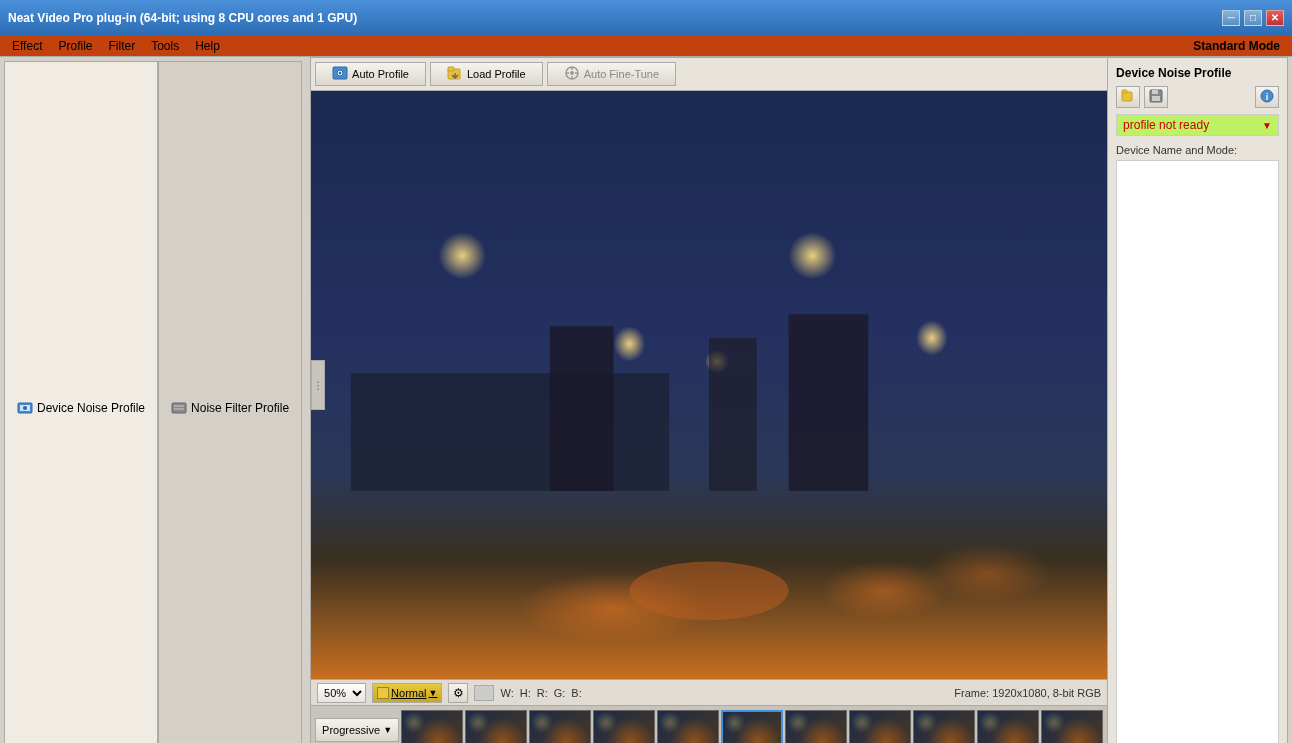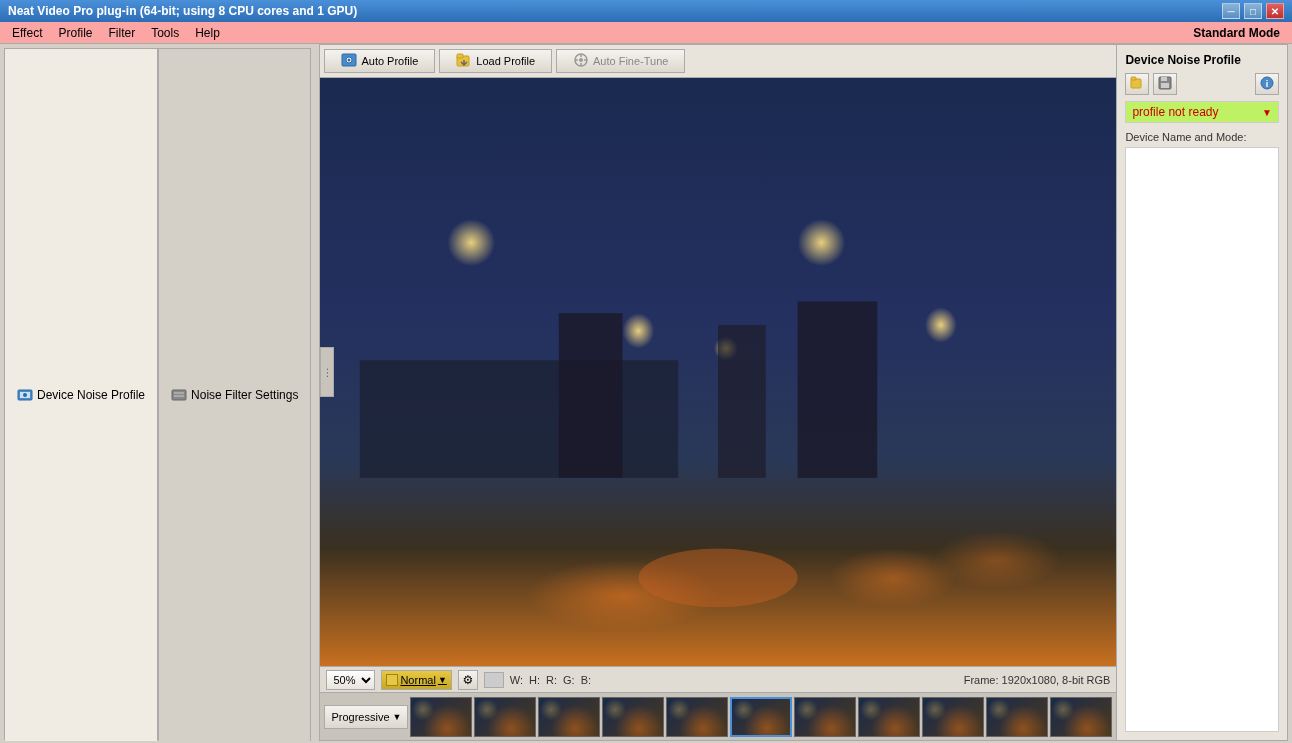--- a/index.html
+++ b/index.html
@@ -2,42 +2,42 @@
 <html><head>
   <meta charset="utf-8">
   <style>
     * { box-sizing: border-box; margin: 0; padding: 0; }
     body { font-family: 'Segoe UI', Tahoma, Arial, sans-serif; font-size: 12px; background: #d4d0c8; overflow: hidden; width: 1292px; height: 743px; }
 
     
     .title-bar {
       background: linear-gradient(to bottom, #4a90d9, #2c6db5);
       color: white;
-      height: 22px;
+      height: 35px;
       display: flex;
       align-items: center;
       justify-content: space-between;
       padding: 0 8px;
       font-size: 12px;
       font-weight: bold;
     }
     .title-bar-controls { display: flex; gap: 4px; }
     .title-bar-btn {
       width: 18px; height: 16px;
       border: 1px solid rgba(255,255,255,0.5);
       background: linear-gradient(to bottom, #8ab4d8, #5a8fc0);
       cursor: pointer;
       display: flex; align-items: center; justify-content: center;
       font-size: 10px; color: white;
     }
     .title-bar-btn.close { background: linear-gradient(to bottom, #e06060, #c03030); }
 
     
     .menu-bar {
-      background: #fca5a5;
+      background: #c2410c;
       height: 22px;
       display: flex;
       align-items: center;
       padding: 8px 4px;
       border-bottom: 1px solid #aaa;
     }
     .menu-item {
       padding: 2px 8px;
       cursor: pointer;
       font-size: 12px;
@@ -376,21 +376,21 @@
       <span>Device Noise Profile</span>
     </div>
     <div class="tab">
       <span class="tab-icon">
         <svg width="16" height="16" viewBox="0 0 16 16">
           <rect x="1" y="3" width="14" height="10" rx="1" fill="#888" stroke="#666" stroke-width="1"></rect>
           <line x1="3" y1="6" x2="13" y2="6" stroke="#ccc" stroke-width="1"></line>
           <line x1="3" y1="9" x2="13" y2="9" stroke="#ccc" stroke-width="1"></line>
         </svg>
       </span>
-      <span>Noise Filter Settings</span>
+      <span>Noise Filter Profile</span>
     </div>
   </div>
 
   <div class="content-panel">
 
     <div class="left-panel">
 
       <div class="toolbar">
         <button class="toolbar-btn">
           <span>

